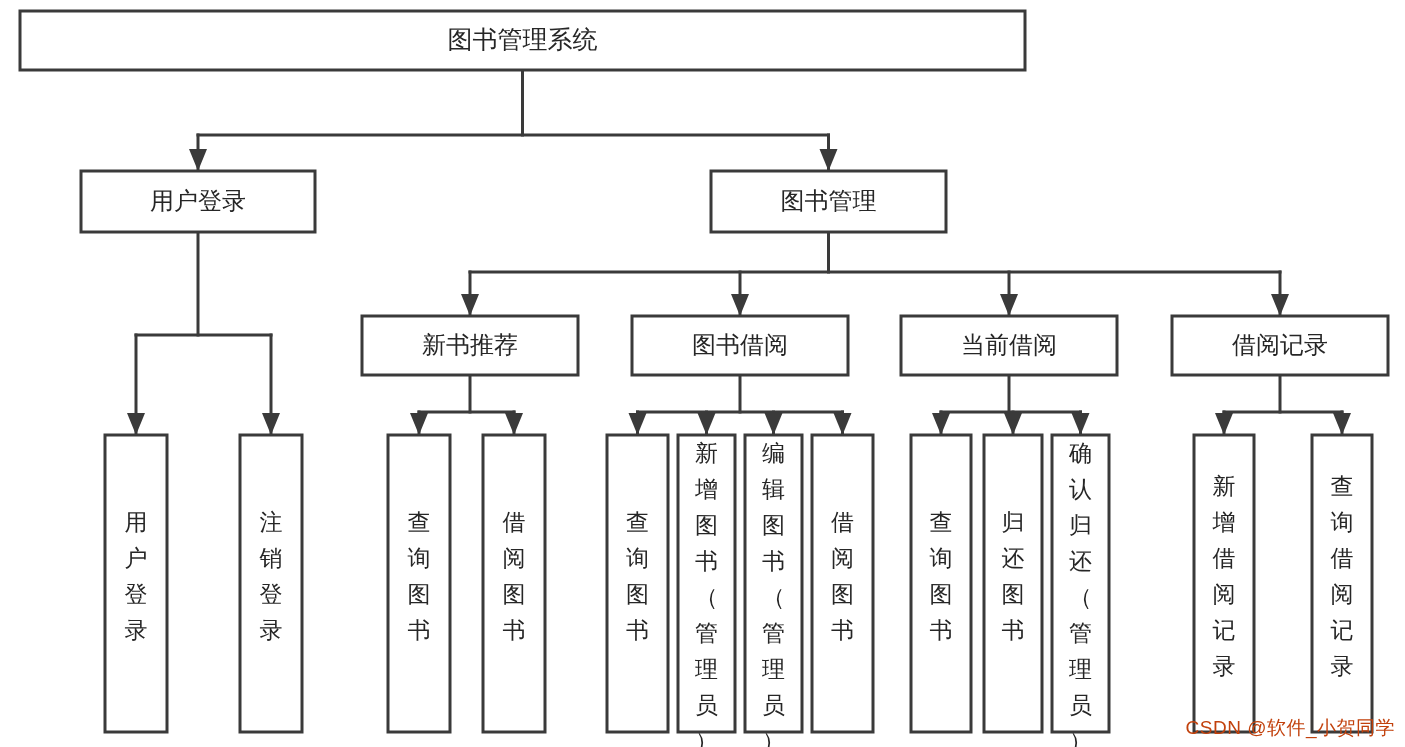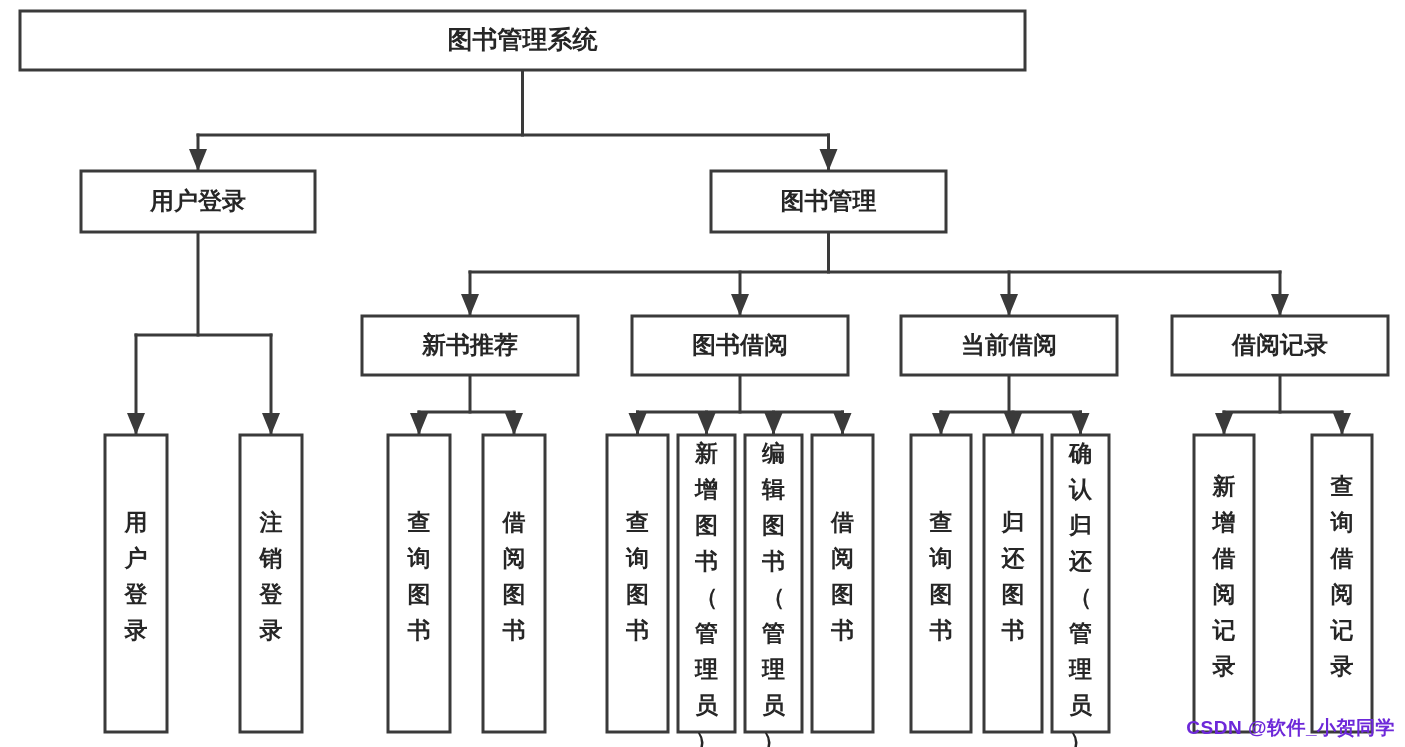--- a/index.html
+++ b/index.html
@@ -13,21 +13,20 @@
     font-family: "Liberation Sans", "DejaVu Sans", sans-serif;
     overflow: hidden;
     position: relative;
   }
   #diagram-root {
     position: absolute;
     left: 0;
     top: 0;
     width: 1405px;
     height: 747px;
-    font-weight: bold;
   }
   svg.flow {
     display: block;
     width: 1405px;
     height: 747px;
   }
   .node-box {
     fill: #ffffff;
     stroke: #3a3a3a;
     stroke-width: 3;
@@ -56,21 +55,21 @@
     font-size: 23px;
     fill: #262626;
     text-anchor: middle;
   }
   .watermark {
     position: absolute;
     right: 10px;
     bottom: 6px;
     font-family: "Liberation Sans", "DejaVu Sans", sans-serif;
     font-size: 19px;
-    color: #6d28d9;
+    color: #c2410c;
     white-space: nowrap;
     letter-spacing: 0.5px;
     user-select: none;
   }
 </style>
 </head>
 <body>
 
 <div id="diagram-root">
   <svg class="flow" viewBox="0 0 1405 747" xmlns="http://www.w3.org/2000/svg">

